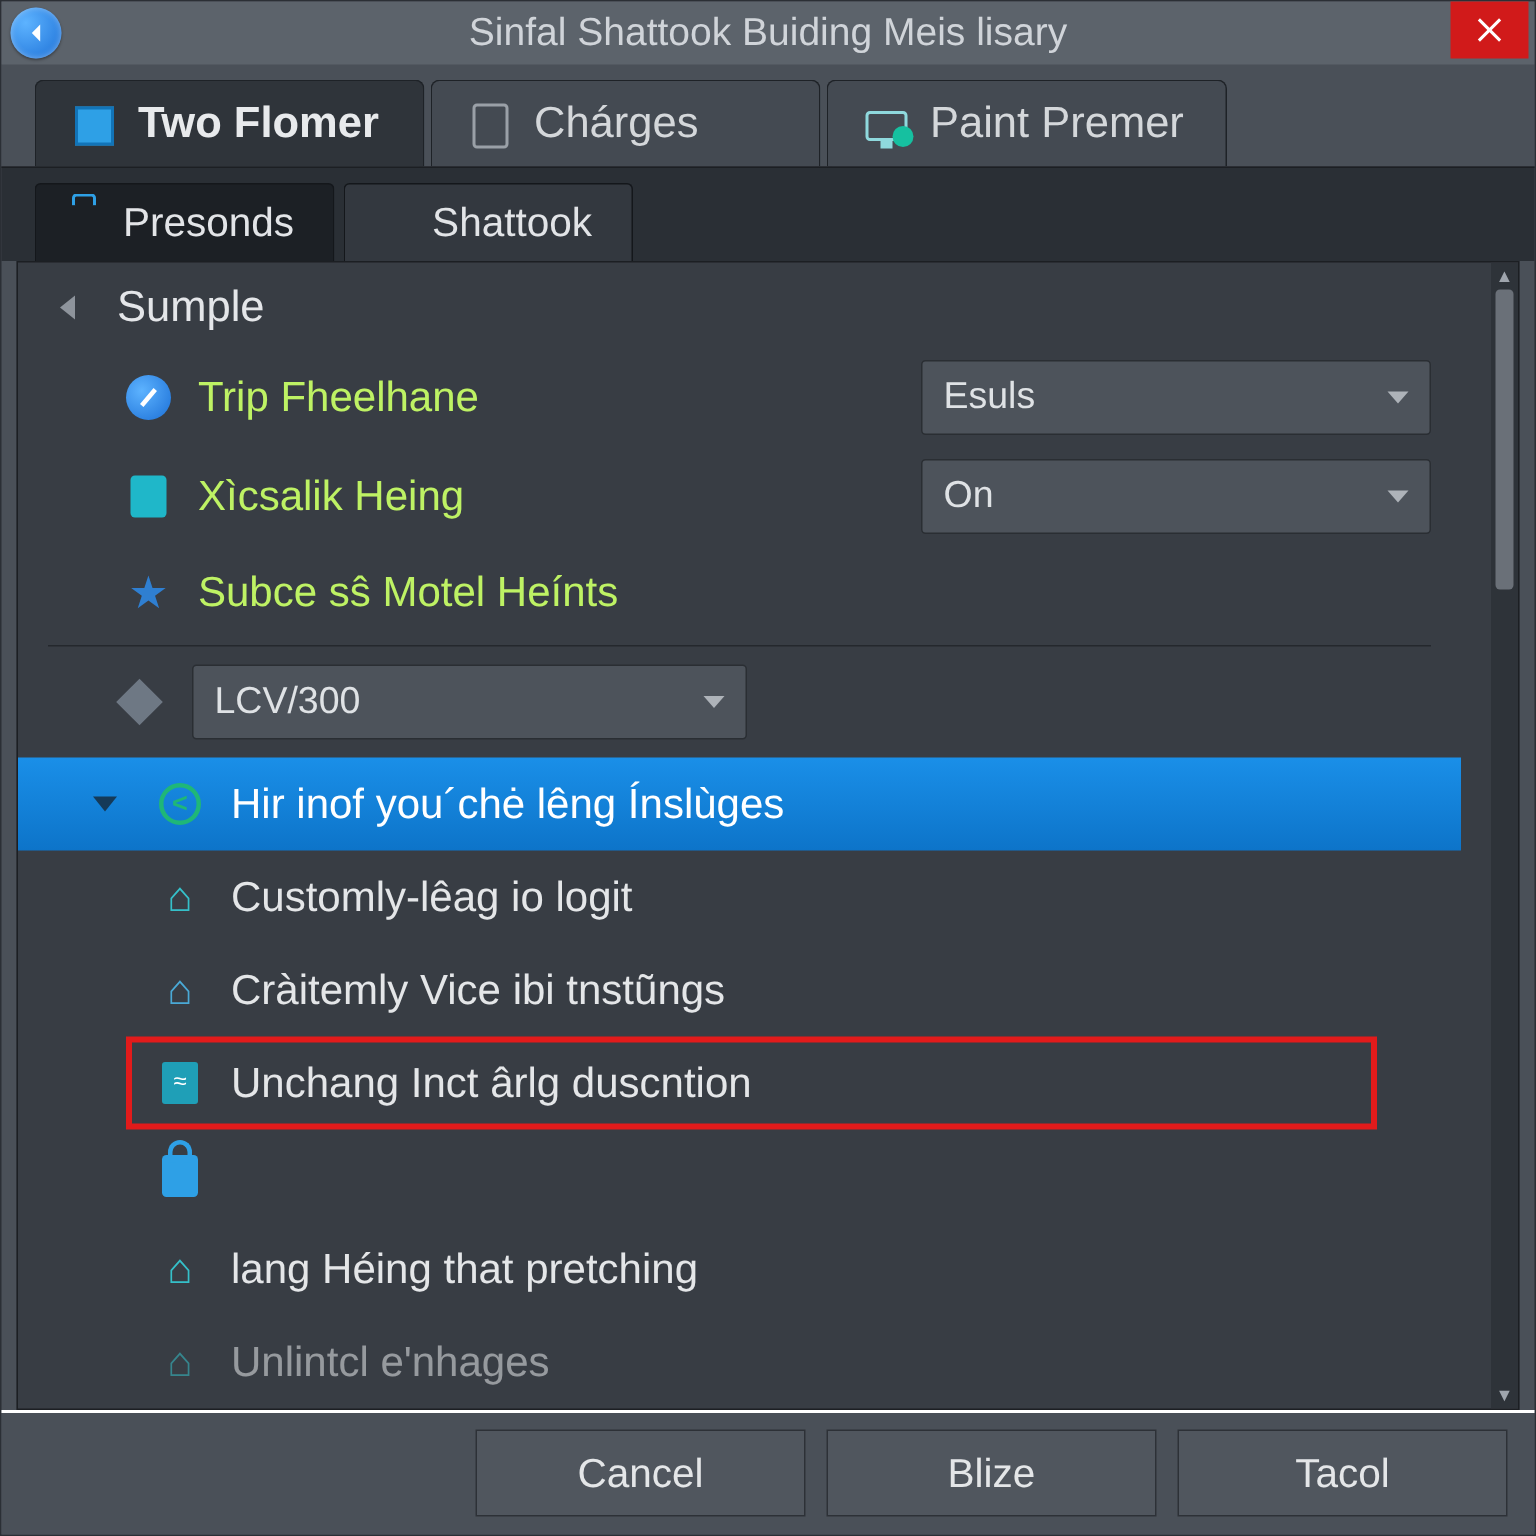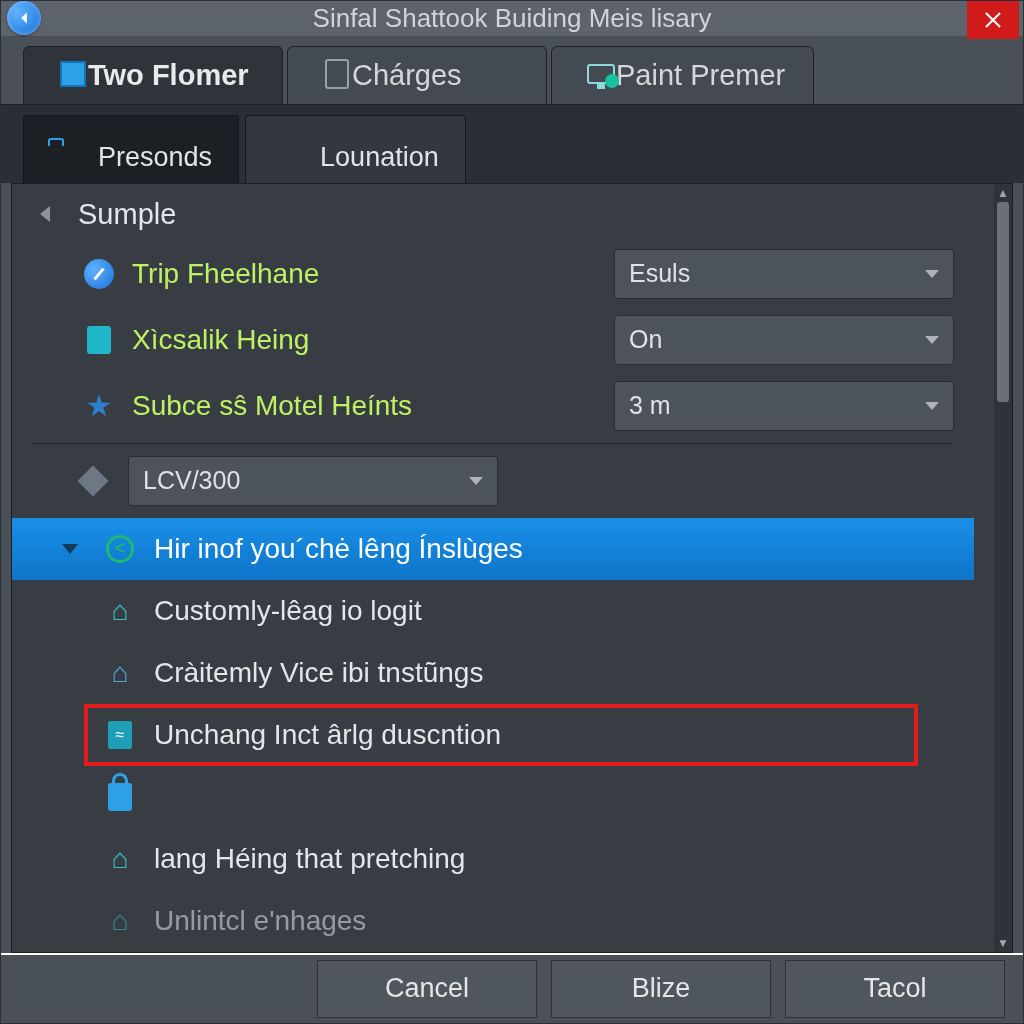--- a/index.html
+++ b/index.html
@@ -48,47 +48,47 @@
   .titlebar .close-btn::after { transform: rotate(-45deg); }
 
   
   .top-tabs {
     display: flex; gap: 4px;
     padding: 10px 22px 0 22px;
     background: #4a5058;
   }
   .top-tab {
     flex: 0 0 auto;
-    padding: 12px 28px 12px 34px;
+    padding: 12px 28px 12px 24px;
     min-width: 260px;
     background: #2f343a;
     border: 1px solid #1e2227;
     border-bottom: none;
     border-radius: 6px 6px 0 0;
-    display: flex; align-items: flex-start; 
+    display: flex; align-items: flex-end; gap: 14px;
     color: #e8eaec; font-size: 29px; font-weight: 600;
     cursor: pointer;
   }
   .top-tab.inactive { background: #444a52; color: #d4d7da; font-weight: 400; }
   .top-tab .ticon { width: 30px; height: 30px; flex: 0 0 30px; display:flex; align-items:center; justify-content:center; }
 
   
   .sub-tabs {
     display: flex; gap: 6px;
     padding: 10px 22px 0 22px;
     background: #2a2f35;
     border-top: 1px solid #1c1f23;
   }
   .sub-tab {
-    padding: 26px 26px 10px 18px;
+    padding: 10px 26px 10px 18px;
     background: #1c2025;
     border: 1px solid #14171b;
     border-bottom: none;
     border-radius: 4px 4px 0 0;
-    display: flex; align-items: center; gap: 30px;
+    display: flex; align-items: center; gap: 14px;
     color: #e2e4e7; font-size: 27px;
     cursor: pointer;
   }
   .sub-tab.inactive { background: #33383f; }
   .sub-tab .ticon { width: 26px; height: 26px; }
 
   
   .content-wrap {
     flex: 1 1 auto;
     margin: 0 10px;
@@ -277,21 +277,21 @@
     </div>
   </div>
 
   <div class="sub-tabs">
     <div class="sub-tab">
       <span class="ticon"><span class="ico-briefcase"></span></span>
       <span>Presonds</span>
     </div>
     <div class="sub-tab inactive">
       <span class="ticon"><span class="ico-folder-monitor"></span></span>
-      <span>Lounation</span>
+      <span>Shattook</span>
     </div>
   </div>
 
   <div class="content-wrap">
     <div class="scroll-area">
 
       <div class="group-header">
         <span class="disclosure"></span>
         <span class="ticon"><span class="ico-person"></span></span>
         <span>Sumple</span>
@@ -321,26 +321,20 @@
             <span class="chev"></span>
           </div>
         </div>
       </div>
 
       <div class="prop-row">
         <span class="picon">
             <span class="ico-star">★</span>
           </span>
         <span class="plabel">Subce sŝ Motel Heínts</span>
-        <div class="pcontrol">
-          <div class="select">
-            <span>3 m</span>
-            <span class="chev"></span>
-          </div>
-        </div>
       </div>
 
       <div class="divider"></div>
 
       <div class="mid-row">
         <span class="diamond"></span>
         <div class="pcontrol">
           <div class="select">
             <span>LCV/300</span>
             <span class="chev"></span>

